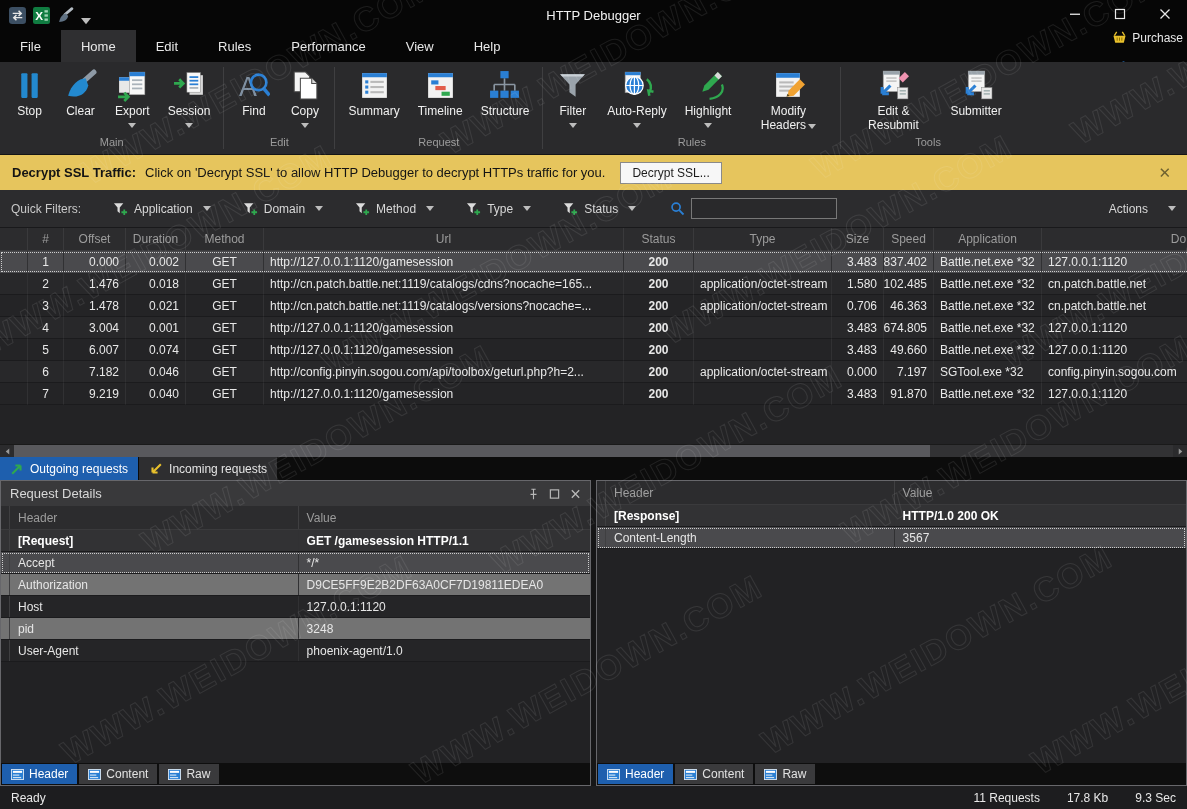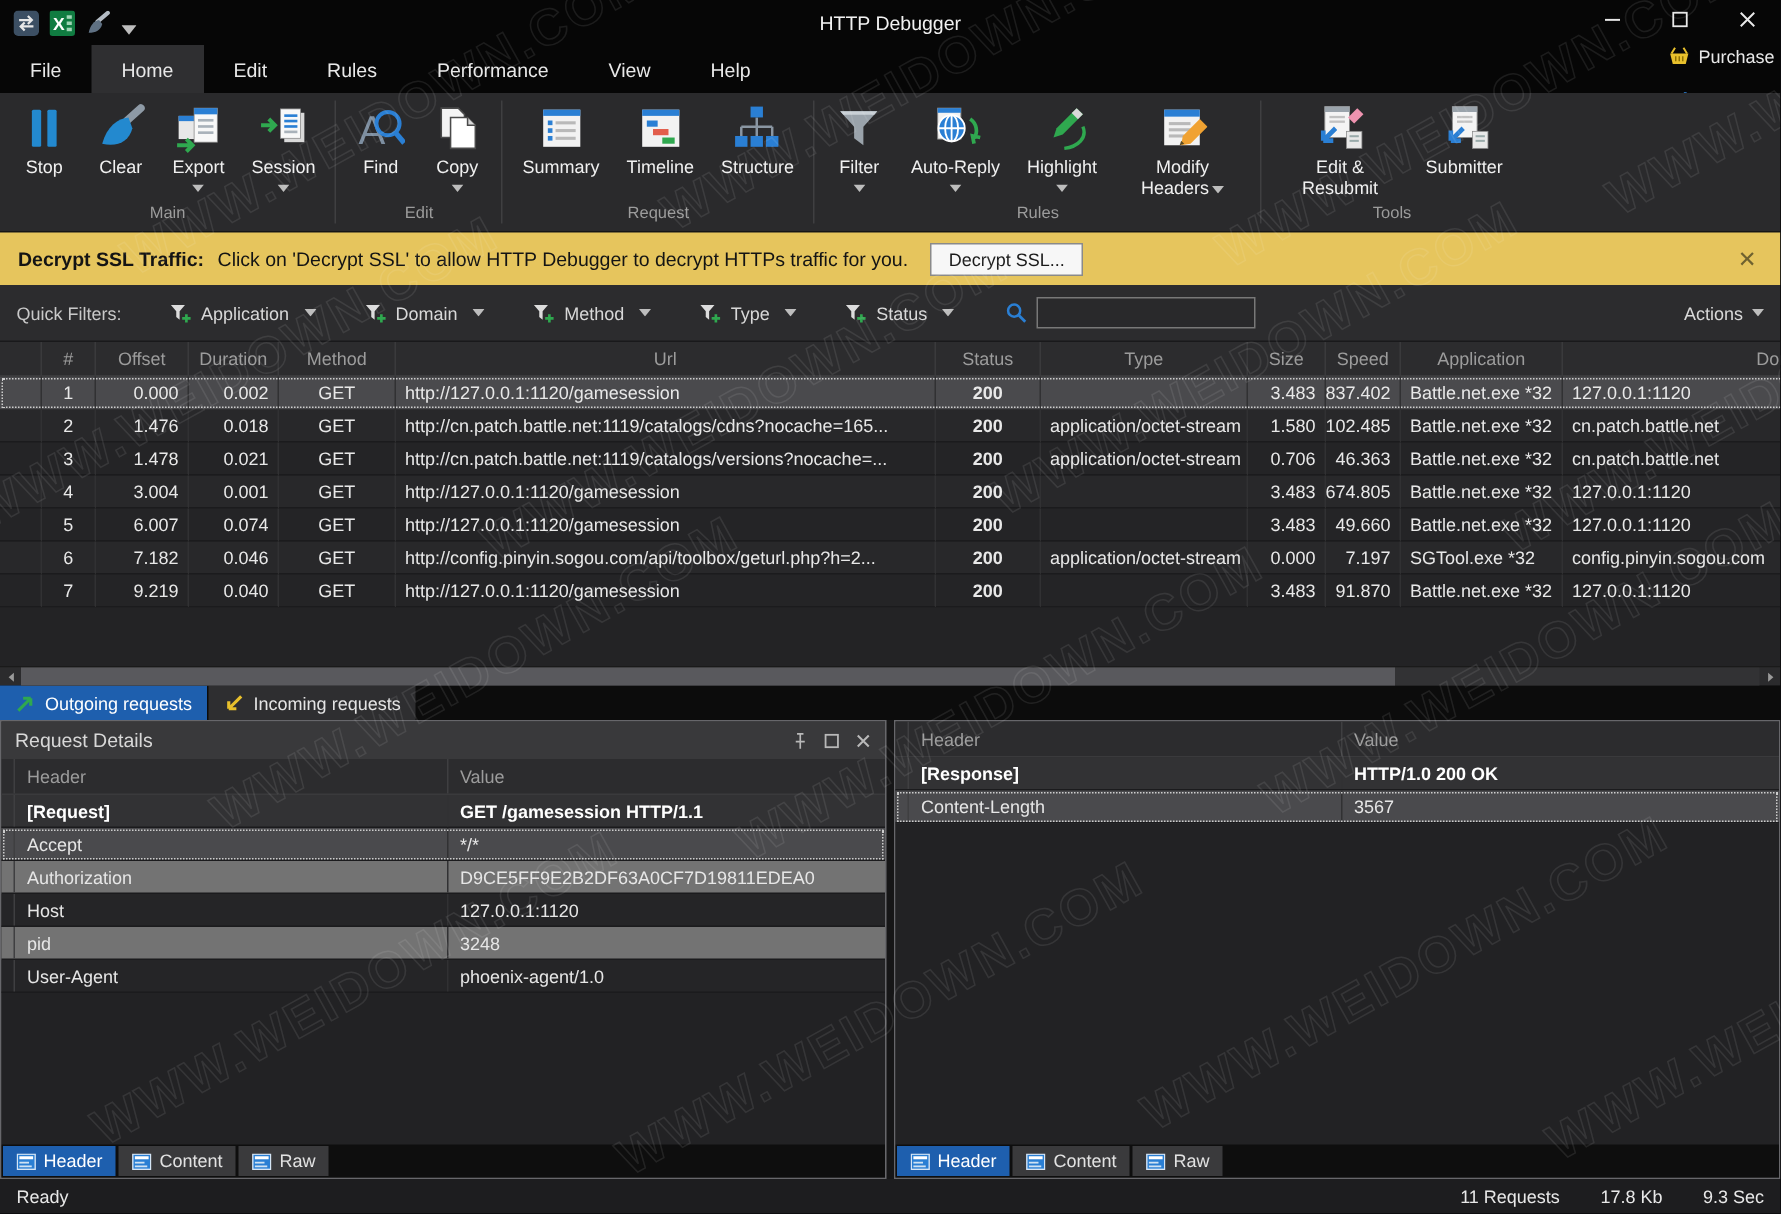--- a/index.html
+++ b/index.html
@@ -50,21 +50,21 @@
   .banner-close { margin-left:auto; color:#6f6230; font-size:15px; padding:0 4px; }
 
   
   .filterbar { height:38px; background:#2c2c2e; display:flex; align-items:center; padding:0 11px; font-size:12px; color:#c9c9c9; flex:0 0 auto; border-bottom:1px solid #19191b; }
   .qf { display:flex; align-items:center; gap:6px; margin-left:32px; color:#d8d8d8; }
   .qf .dd { width:8px; height:5px; margin-left:4px; }
   .qf .dd svg { width:100%; height:100%; display:block; }
   .searchbox { display:flex; align-items:center; gap:6px; margin-left:34px; }
   .searchbox svg { width:15px; height:15px; }
   .searchbox input { width:146px; height:21px; background:#29292b; border:1px solid #787878; color:#eee; font-size:12px; padding:0 5px; font-family:inherit; }
-  .actions { margin-left:auto; display:flex; align-items:center; gap:6px; color:#d8d8d8; }
+  .actions { margin-left:auto; display:flex; align-items:center; gap:20px; color:#d8d8d8; }
   .actions .dd { width:8px; height:5px; }
   .actions .dd svg { width:100%; height:100%; display:block; }
 
   
   .gridwrap { flex:0 0 auto; overflow:hidden; background:#232325; }
   .grow { display:flex; height:22px; font-size:12px; width:1342px; }
   .grow.ghead { height:23px; background:#2c2c2e; color:#9c9c9c; border-bottom:1px solid #3a3a3c; }
   .gcell { display:flex; align-items:center; padding:0 6px; border-right:1px solid #3a3a3c; white-space:nowrap; overflow:hidden; height:100%; }
   .grow.gbody .gcell { border-right:1px solid #313133; border-bottom:1px solid #1b1b1d; color:#e8e8e8; }
   .gcell.al { justify-content:flex-start; }

